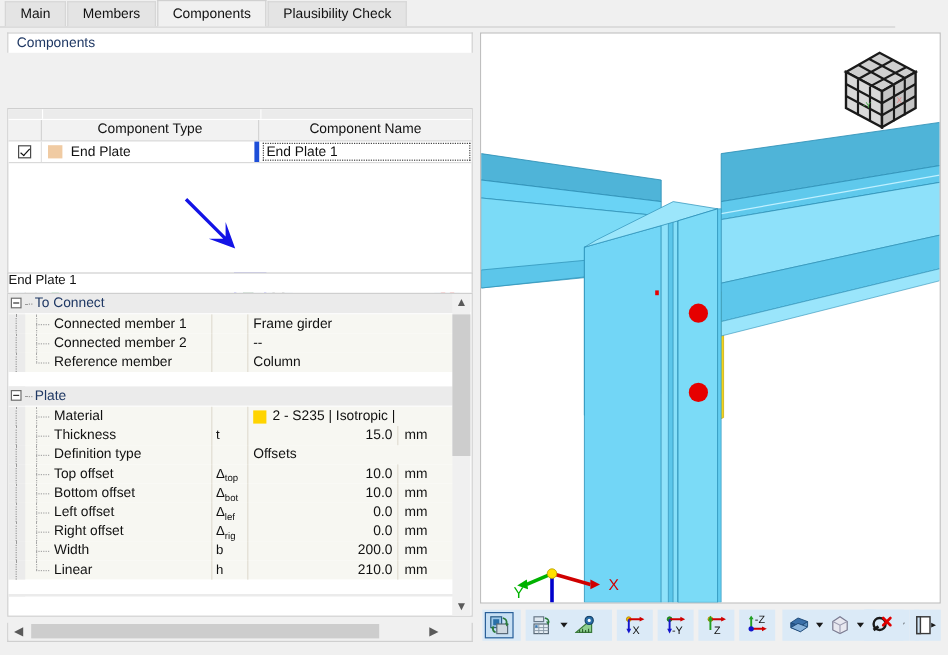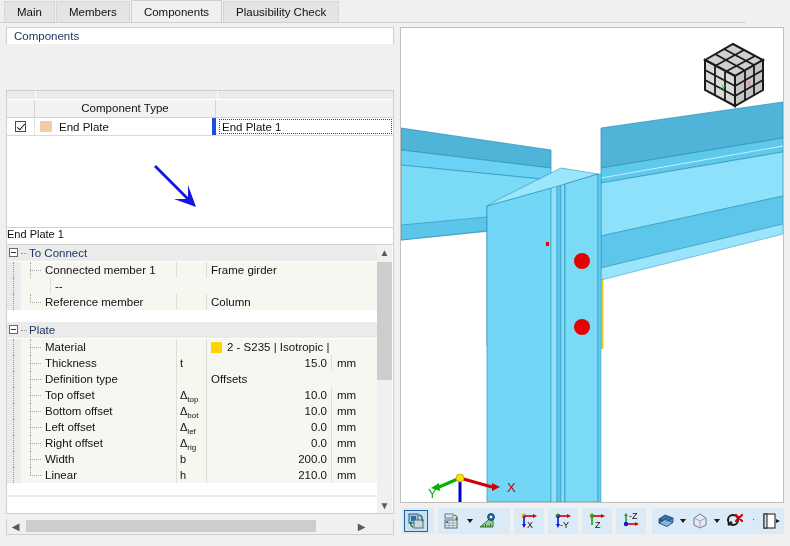--- a/index.html
+++ b/index.html
@@ -465,20 +465,21 @@
 
       <div class="comp-subhdr">
         <div class="c0"></div>
         <div class="c1"></div>
         <div class="c2"></div>
       </div>
 
       <div class="comp-hdrrow">
         <div class="cell c0"></div>
         <div class="cell c1">Component Type</div>
+        <div class="cell c2">Component Name</div>
       </div>
 
       <div class="comp-row">
         <div class="c0">
           <span class="chk"></span>
         </div>
         <div class="c1">
           <span class="swatch"></span>
           <span>End Plate</span>
         </div>
@@ -554,20 +555,21 @@
             <div class="gutter dot"></div>
             <div class="p-name">Connected member 1</div>
             <div class="p-sym"></div>
             <div class="p-val">
               <span>Frame girder</span>
             </div>
             <div class="p-unit"></div>
           </div>
           <div class="prop-row shade">
             <div class="gutter dot"></div>
+            <div class="p-name">Connected member 2</div>
             <div class="p-sym"></div>
             <div class="p-val">
               <span>--</span>
             </div>
             <div class="p-unit"></div>
           </div>
           <div class="prop-row shade">
             <div class="gutter dot"></div>
             <div class="p-name last">Reference member</div>
             <div class="p-sym"></div>

